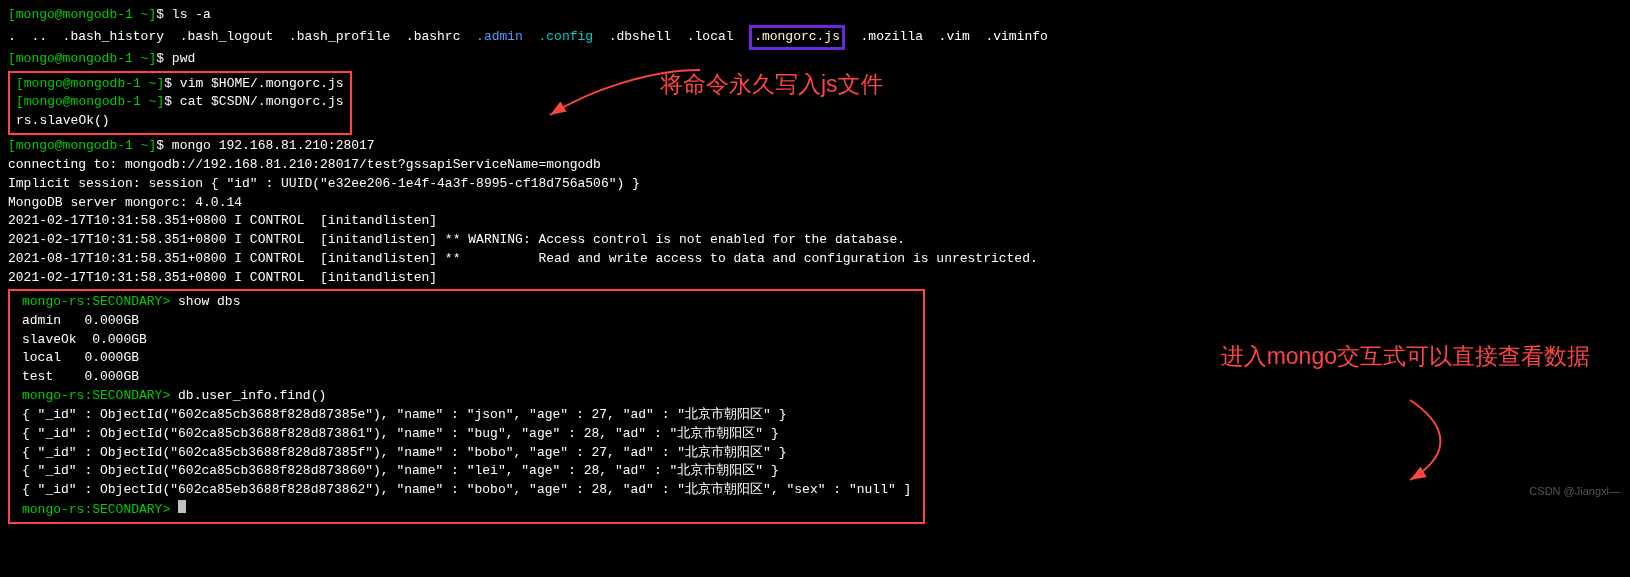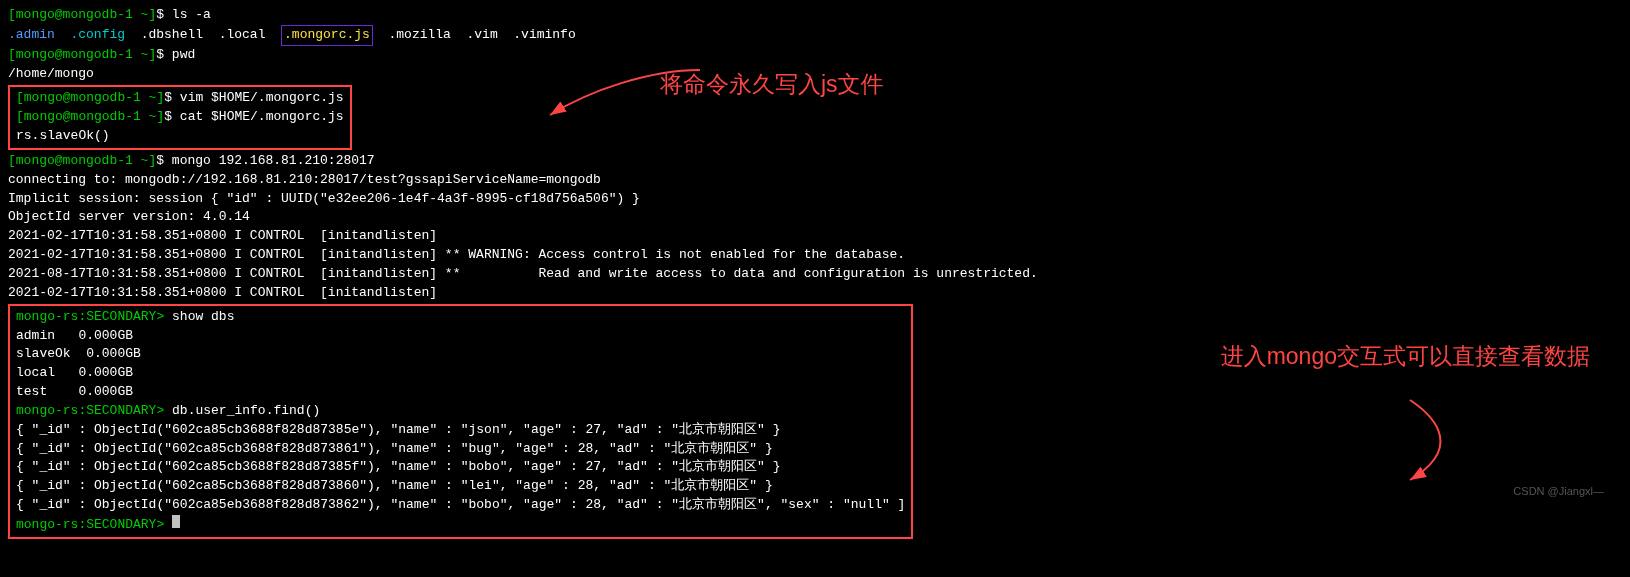--- a/index.html
+++ b/index.html
@@ -19,22 +19,22 @@
       width: 1630px;
       height: 506px;
       position: relative;
       line-height: 1.45;
     }
     .line { display: flex; flex-wrap: wrap; align-items: baseline; white-space: pre; }
     .green { color: #00cc00; }
     .white { color: #ffffff; }
     .cache-blue { color: #5599ff; }
     .mongorc-highlight {
-      color: #fde047;
-      border: 1px solid #6d28d9;
+      color: #fef9c3;
+      border: 3px solid #6d28d9;
       padding: 0 2px;
     }
     .annotation-text {
       color: #ff4444;
       font-family: 'SimHei', 'Microsoft YaHei', sans-serif;
       font-size: 23px;
       position: absolute;
     }
     .arrow-svg {
       position: absolute;
@@ -42,58 +42,55 @@
     .cursor {
       display: inline-block;
       width: 8px;
       height: 13px;
       background: #c0c0c0;
       vertical-align: text-bottom;
     }
     .csdn-watermark {
       position: absolute;
       bottom: 6px;
-      right: 26px;
+      right: 10px;
       color: #555555;
       font-size: 11px;
       font-family: Arial, sans-serif;
     }
   </style>
 </head>
 <body>
 
 <div class="terminal">
 
   
   <div class="line">
     <span class="green">[mongo@mongodb-1 ~]</span><span class="white">$ ls -a</span>
   </div>
 
   
   <div class="line">
-    <span class="cache-blue" style="color:#5599ff">.admin</span><span class="white">  </span><span style="color:#00cccc">.config</span><span class="white">  .dbshell  .local  </span><span class="mongorc-highlight">.mongorc.js</span><span class="white">  .mozilla  .vim  .viminfo</span>
+    <span class="white">.  ..  .bash_history  .bash_logout  .bash_profile  .bashrc  </span><span class="cache-blue" style="color:#5599ff">.admin</span><span class="white">  </span><span style="color:#00cccc">.config</span><span class="white">  .dbshell  .local  </span><span class="mongorc-highlight">.mongorc.js</span><span class="white">  .mozilla  .vim  .viminfo</span>
   </div>
 
   
   <div class="line">
     <span class="green">[mongo@mongodb-1 ~]</span><span class="white">$ pwd</span>
   </div>
 
   
-  <div class="line">
-    <span class="white">/home/mongo</span>
-  </div>
 
   
   <div style="display:inline-block; border: 2px solid #ff4444; padding: 2px 6px; margin: 2px 0;">
     <div class="line">
       <span class="green">[mongo@mongodb-1 ~]</span><span class="white">$ vim $HOME/.mongorc.js</span>
     </div>
     <div class="line">
-      <span class="green">[mongo@mongodb-1 ~]</span><span class="white">$ cat $HOME/.mongorc.js</span>
+      <span class="green">[mongo@mongodb-1 ~]</span><span class="white">$ cat $CSDN/.mongorc.js</span>
     </div>
     <div class="line">
       <span class="white">rs.slaveOk()</span>
     </div>
   </div>
 
   
   <div class="annotation-text" style="top: 68px; left: 660px;">将命令永久写入js文件</div>
 
   
@@ -118,40 +115,40 @@
     <span class="white">connecting to: mongodb://192.168.81.210:28017/test?gssapiServiceName=mongodb</span>
   </div>
 
   
   <div class="line">
     <span class="white">Implicit session: session { "id" : UUID("e32ee206-1e4f-4a3f-8995-cf18d756a506") }</span>
   </div>
 
   
   <div class="line">
-    <span class="white">ObjectId server version: 4.0.14</span>
+    <span class="white">MongoDB server mongorc: 4.0.14</span>
   </div>
 
   
 
   <div class="line">
     <span class="white">2021-02-17T10:31:58.351+0800 I CONTROL  [initandlisten]</span>
   </div>
   <div class="line">
     <span class="white">2021-02-17T10:31:58.351+0800 I CONTROL  [initandlisten] ** WARNING: Access control is not enabled for the database.</span>
   </div>
   <div class="line">
     <span class="white">2021-08-17T10:31:58.351+0800 I CONTROL  [initandlisten] **          Read and write access to data and configuration is unrestricted.</span>
   </div>
   <div class="line">
     <span class="white">2021-02-17T10:31:58.351+0800 I CONTROL  [initandlisten]</span>
   </div>
 
   
-  <div style="display:inline-block; border: 2px solid #ff4444; padding: 2px 6px; margin: 1px 0; min-width: 820px;">
+  <div style="display:inline-block; border: 2px solid #ff4444; padding: 2px 12px; margin: 1px 0; min-width: 820px;">
 
     
     <div class="line">
       <span style="color:#00cc00">mongo-rs:SECONDARY&gt; </span><span class="white">show dbs</span>
     </div>
     <div class="line">
       <span class="white">admin   0.000GB</span>
     </div>
     <div class="line">
       <span class="white">slaveOk  0.000GB</span>

